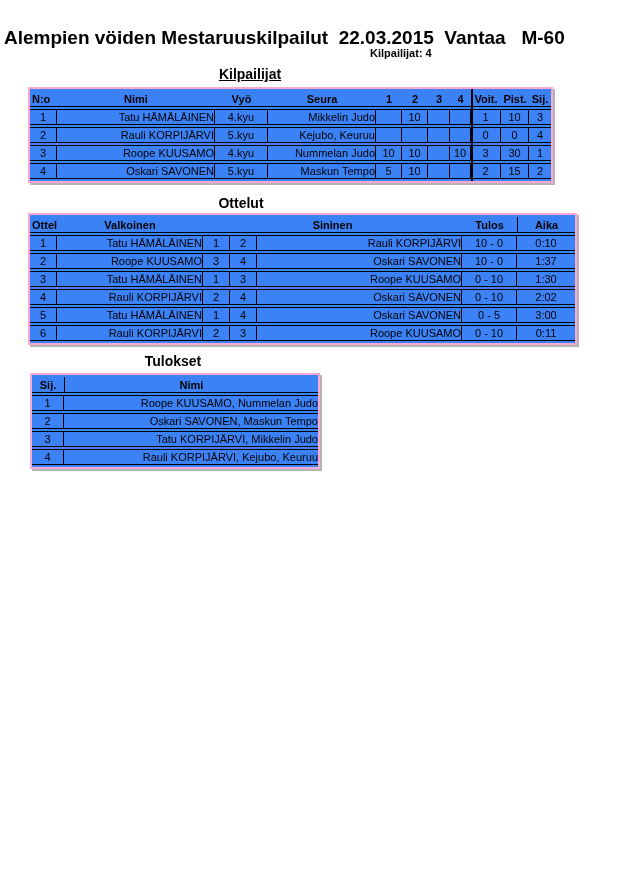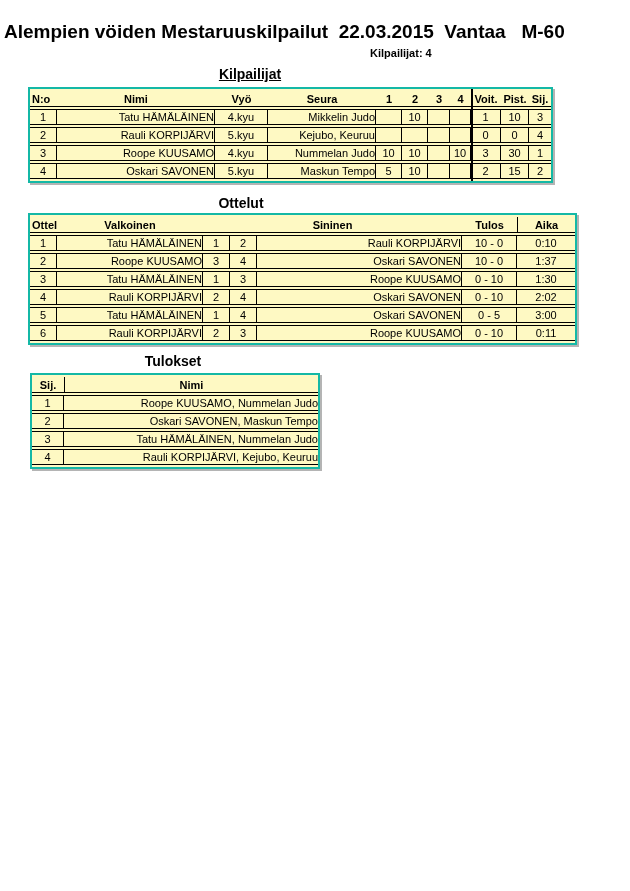--- a/index.html
+++ b/index.html
@@ -5,40 +5,40 @@
   html, body { margin: 0; padding: 0; }
   body {
     width: 630px; height: 891px;
     background: #ffffff;
     font-family: "Liberation Sans", sans-serif;
     color: #000;
     position: relative;
     overflow: hidden;
   }
   .title {
-    position: absolute; left: 4px; top: 21px;
+    position: absolute; left: 4px; top: 27px;
     font-size: 19px; font-weight: bold;
     white-space: pre; letter-spacing: 0;
   }
   .count {
     position: absolute; left: 370px; top: 47px; width: 200px;
     font-size: 11px; font-weight: bold; text-align: left;
   }
   .sec-heading {
     position: absolute;
     font-size: 14px; font-weight: bold; text-align: center;
     white-space: nowrap;
   }
   #h1 { left: 28px; width: 444px; top: 66px; text-decoration: underline; }
   #h2 { left: 24px; width: 434px; top: 195px; }
   #h3 { left: 30px; width: 286px; top: 353px; }
   .tbox {
     position: absolute;
-    border: 2px solid #14b8a6;
-    background: #fef9c3;
+    border: 2px solid #f9a8d4;
+    background: #3b82f6;
     box-shadow: 2px 2px 0 #b4b4b4;
   }
   #t1 { left: 28px; top: 87px;  width: 521px; }
   #t2 { left: 28px; top: 213px; width: 545px; }
   #t3 { left: 30px; top: 373px; width: 286px; }
   table {
     border-collapse: separate;
     border-spacing: 0 2px;
     table-layout: fixed;
     width: 100%;
@@ -266,21 +266,21 @@
       <tr>
         <td class="c">1</td>
         <td class="l">Roope KUUSAMO, Nummelan Judo</td>
       </tr>
       <tr>
         <td class="c">2</td>
         <td class="l">Oskari SAVONEN, Maskun Tempo</td>
       </tr>
       <tr>
         <td class="c">3</td>
-        <td class="l">Tatu HÄMÄLÄINEN, Nummelan Judo</td>
+        <td class="l">Tatu KORPIJÄRVI, Mikkelin Judo</td>
       </tr>
       <tr>
         <td class="c">4</td>
         <td class="l">Rauli KORPIJÄRVI, Kejubo, Keuruu</td>
       </tr>
     </tbody>
   </table>
 </div>
 
 </body></html>

